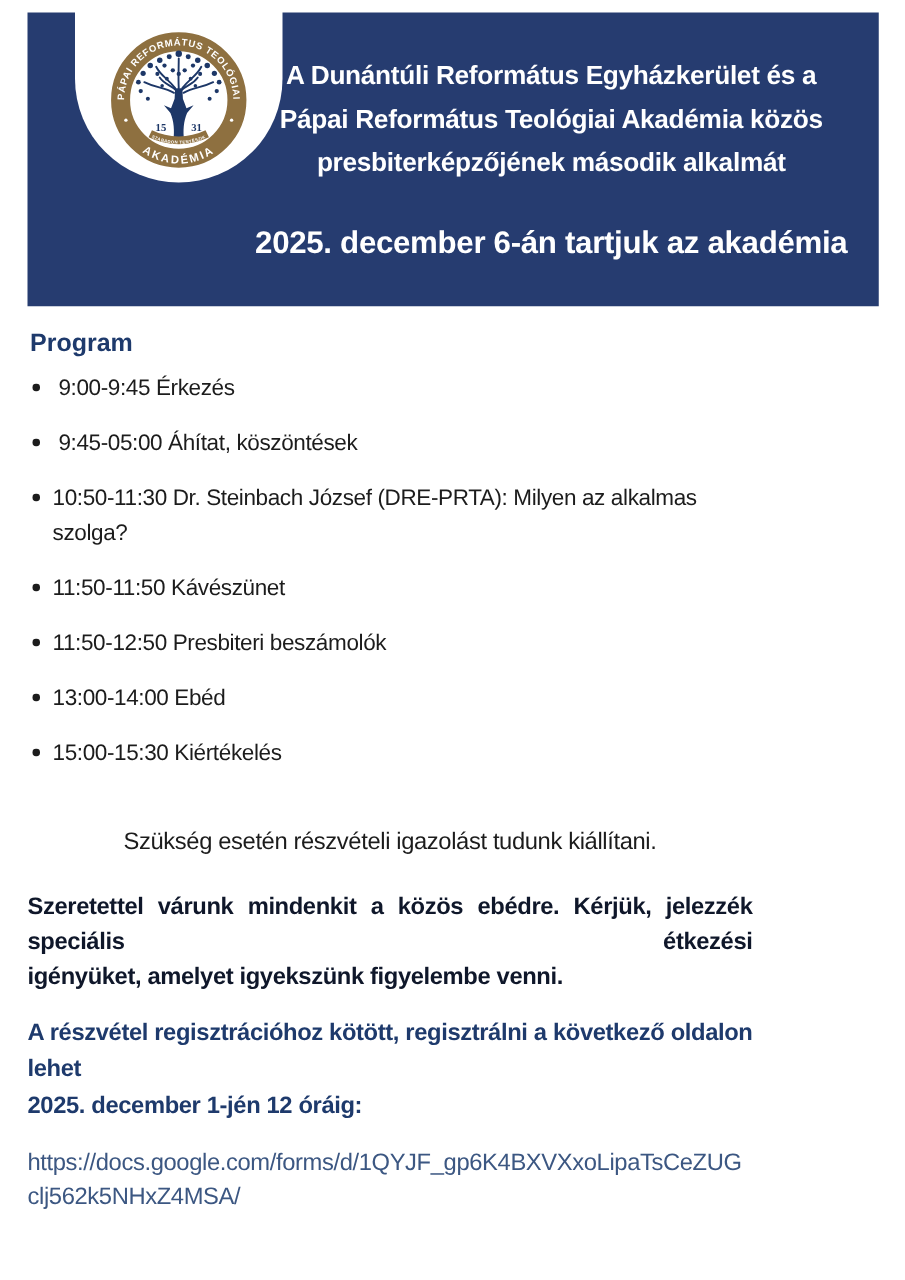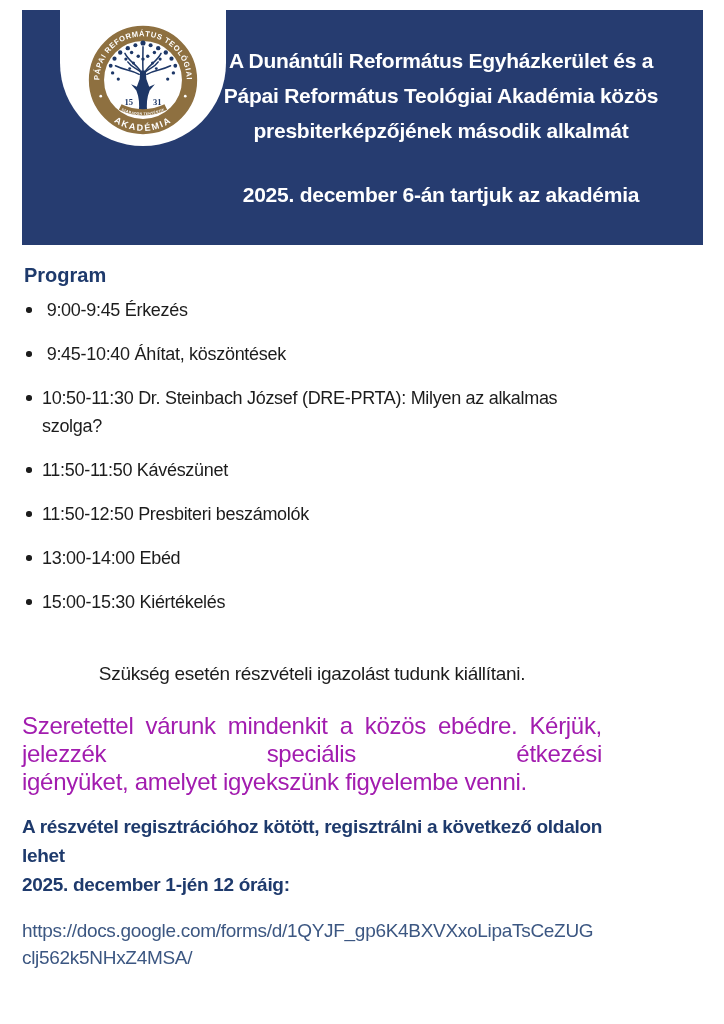--- a/index.html
+++ b/index.html
@@ -17,39 +17,39 @@
     background:#ffffff;border-radius:0 0 83px 83px;z-index:2;
   }
   .seal{position:absolute;left:26px;top:23px;display:block;}
   .header-text{
     position:absolute;left:196px;top:0;width:490px;height:235px;
     color:#ffffff;font-weight:bold;text-align:center;
     padding-top:43px;box-sizing:border-box;z-index:3;
   }
   .header-title .hline{display:block;font-size:21px;line-height:35px;letter-spacing:-0.25px;}
   .header-date{margin-top:13px;}
-  .header-date .hline{display:block;font-size:21px;line-height:33px;letter-spacing:-0.25px;margin-top:30px;}
+  .header-date .hline{display:block;font-size:25px;line-height:33px;letter-spacing:-0.25px;margin-top:30px;}
   
   .content{position:absolute;left:0;top:245px;width:624px;padding:0 22px;box-sizing:border-box;}
   .program-heading{
     margin:17px 0 0 2px;font-size:20px;line-height:26px;
     color:#1e3a6c;font-weight:bold;
   }
   .program-list{list-style:none;margin:8px 0 0 0;padding:0;}
   .program-list li{
     position:relative;padding-left:20px;margin-bottom:16px;
     font-size:18px;line-height:28px;letter-spacing:-0.3px;color:#1c1c1c;
     white-space:pre-wrap;
   }
   .program-list .bullet{
     position:absolute;left:4px;top:11px;width:5.5px;height:5.5px;
     border-radius:50%;background:#1c1c1c;
   }
   .note{margin:44px 0 0 0;font-size:19px;line-height:28px;letter-spacing:-0.3px;color:#1c1c1c;text-align:center;}
-  .lunch{margin:24px 0 0 0;font-size:24px;line-height:28px;letter-spacing:-0.3px;color:#a21caf;}
+  .lunch{margin:24px 0 0 0;font-size:19px;line-height:28px;letter-spacing:-0.3px;color:#0f172a;font-weight:bold;}
   .reg{
     margin:16px 0 0 0;font-size:19px;line-height:29px;letter-spacing:-0.3px;
     color:#1e3a6c;font-weight:bold;
   }
   .url{
     margin:18px 0 0 0;font-size:19px;line-height:27px;letter-spacing:-0.3px;
     color:#3c5782;word-break:break-all;
   }
   .tline{display:block;}
   .jline{display:block;text-align:justify;text-align-last:justify;}
@@ -144,21 +144,21 @@
       <span class="hline">2025. december 6-án tartjuk az akadémia</span>
       <span class="hline">3. emeleti Dísztermében.</span>
     </div>
   </div>
 
   <main class="content">
     <h2 class="program-heading">Program</h2>
 
     <ul class="program-list">
       <li><span class="bullet"></span><span> 9:00-9:45 Érkezés</span></li>
-      <li><span class="bullet"></span><span> 9:45-10:40 Áhítat, köszöntések</span></li>
+      <li><span class="bullet"></span><span> 9:45-05:00 Áhítat, köszöntések</span></li>
       <li><span class="bullet"></span><span>10:50-11:30 Dr. Steinbach József (DRE-PRTA): Milyen az alkalmas szolga?</span></li>
       <li><span class="bullet"></span><span>11:50-11:50 Kávészünet</span></li>
       <li><span class="bullet"></span><span>11:50-12:50 Presbiteri beszámolók</span></li>
       <li><span class="bullet"></span><span>13:00-14:00 Ebéd</span></li>
       <li><span class="bullet"></span><span>15:00-15:30 Kiértékelés</span></li>
     </ul>
 
     <p class="note">Szükség esetén részvételi igazolást tudunk kiállítani.</p>
 
     <p class="lunch">

